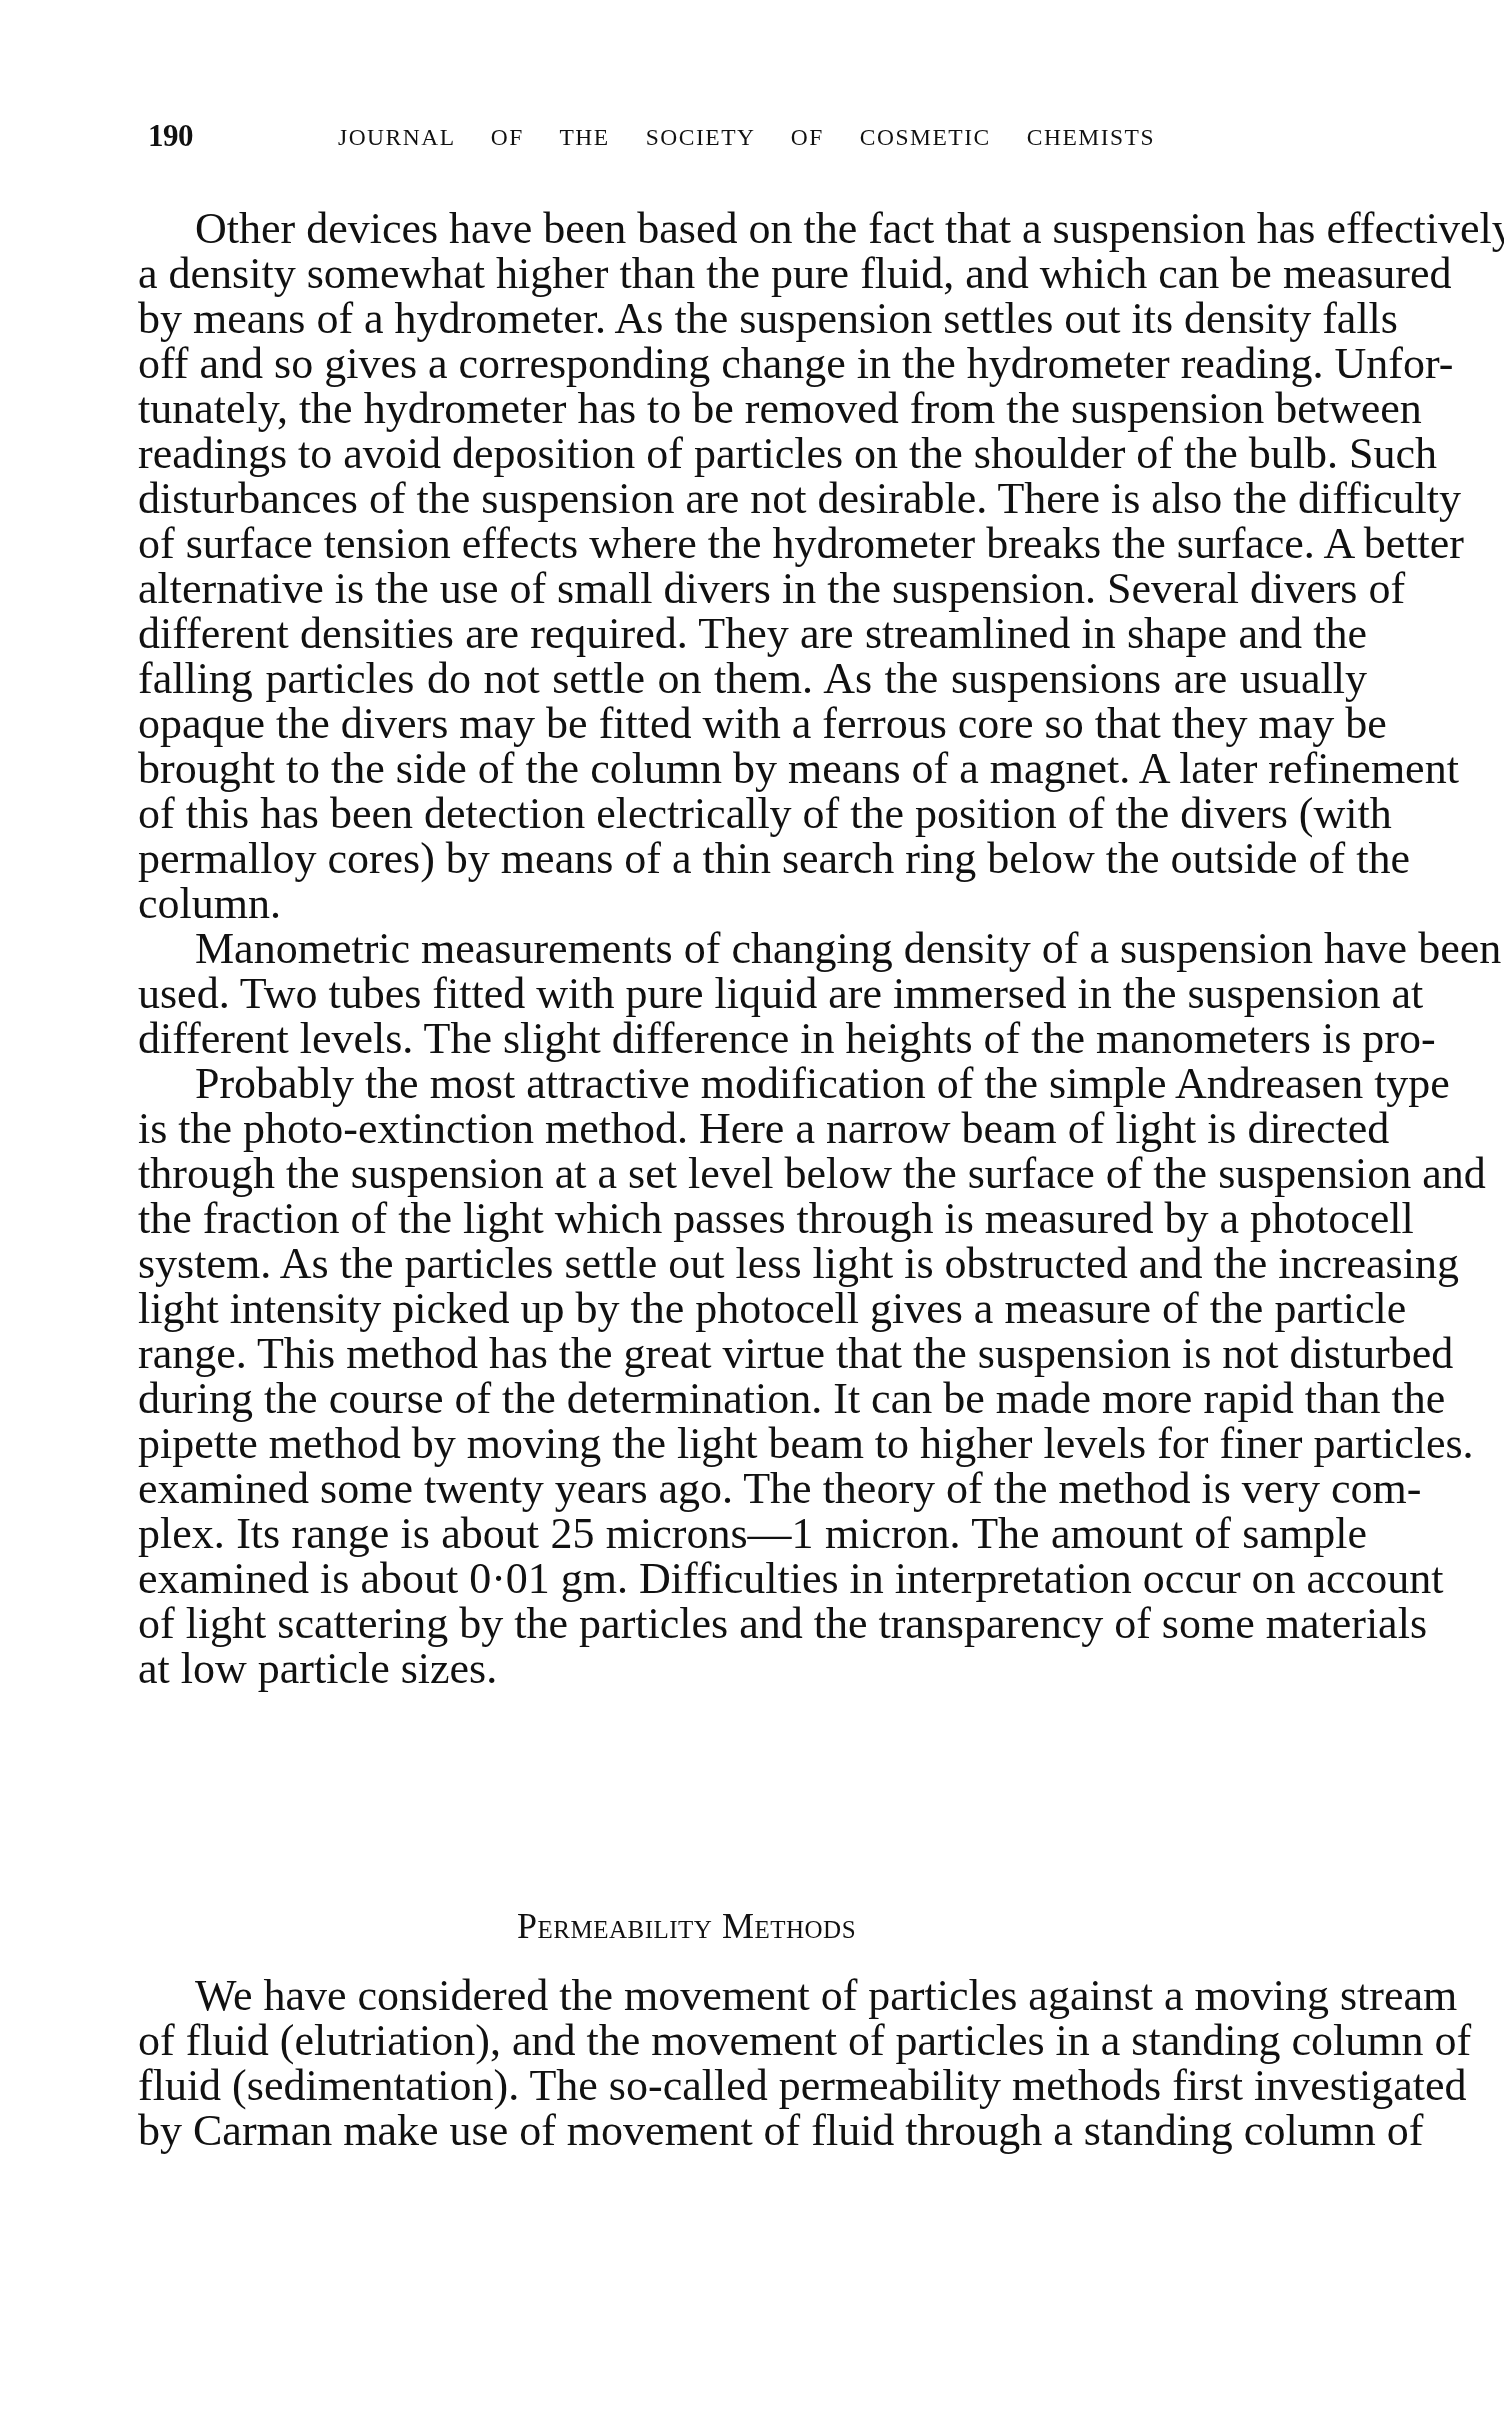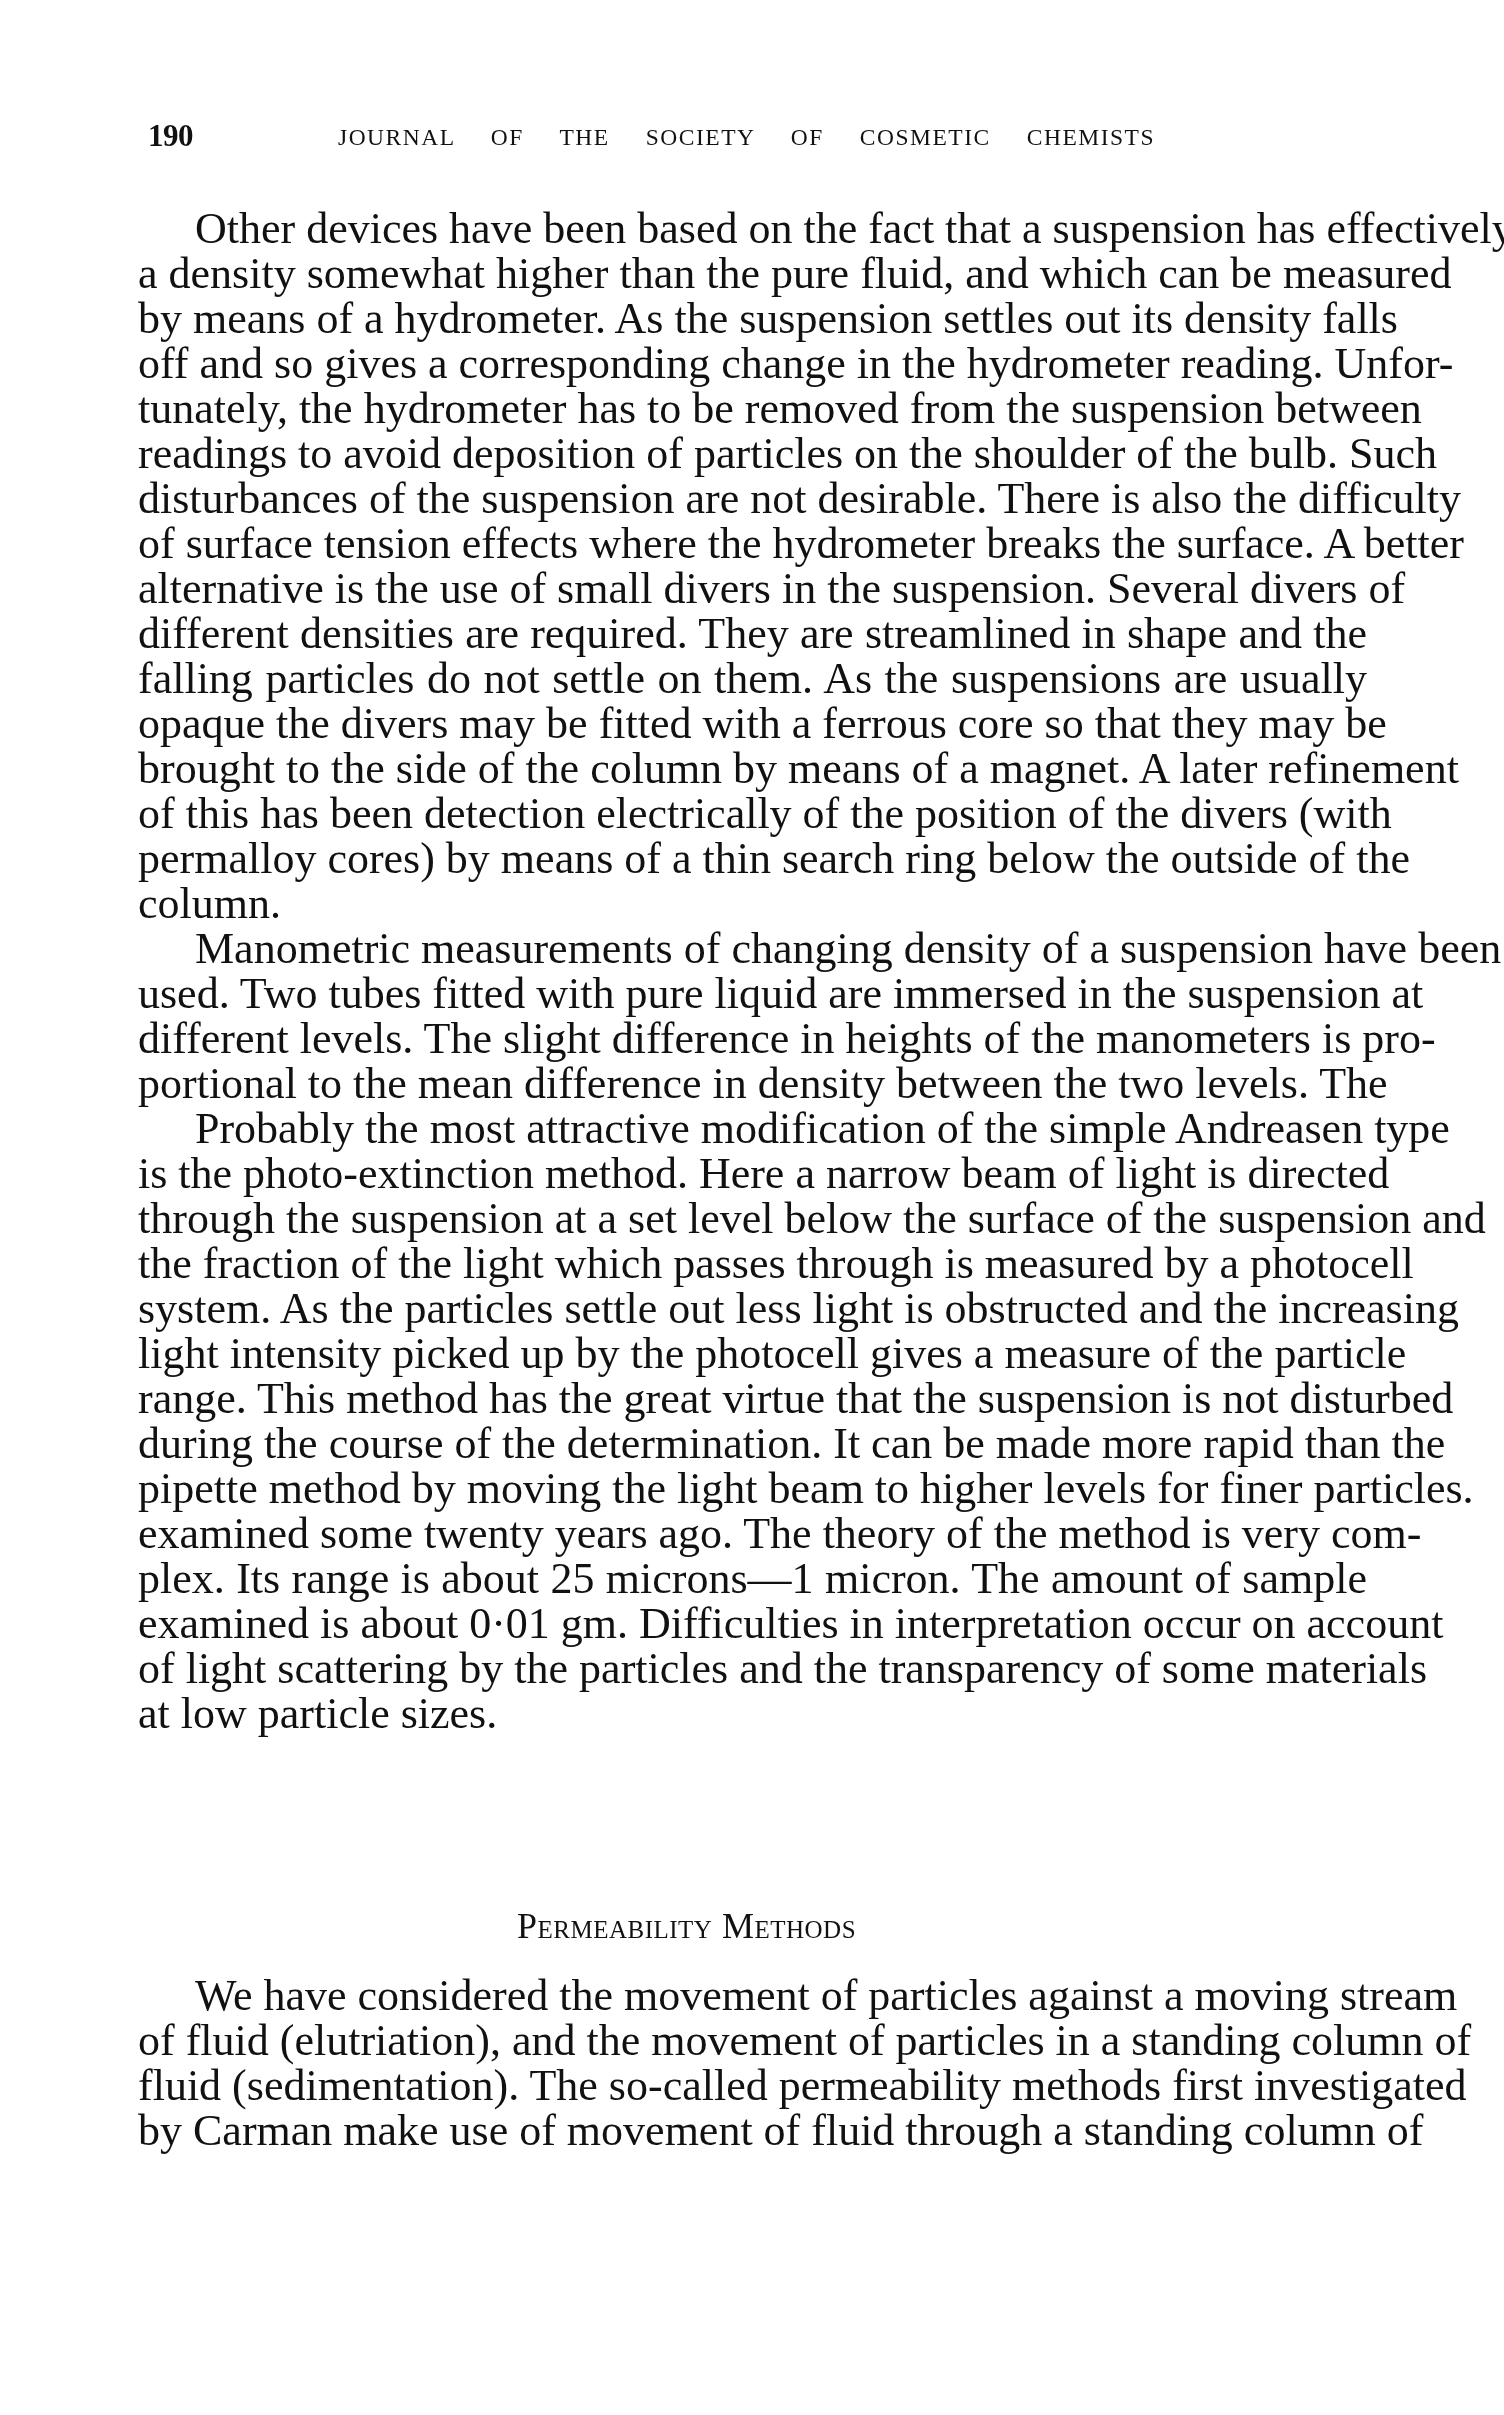--- a/index.html
+++ b/index.html
@@ -92,21 +92,20 @@
   <span class="line">falling particles do not settle on them.  As the suspensions are usually</span>
   <span class="line">opaque the divers may be fitted with a ferrous core so that they may be</span>
   <span class="line">brought to the side of the column by means of a magnet.  A later refinement</span>
   <span class="line">of this has been detection electrically of the position of the divers (with</span>
   <span class="line">permalloy cores) by means of a thin search ring below the outside of the</span>
   <span class="line last">column.</span>
 
   <span class="line indent">Manometric measurements of changing density of a suspension have been</span>
   <span class="line">used.  Two tubes fitted with pure liquid are immersed in the suspension at</span>
   <span class="line">different levels.  The slight difference in heights of the manometers is pro-</span>
-  <span class="line">portional to the mean difference in density between the two levels.  The</span>
 
   <span class="line indent">Probably the most attractive modification of the simple Andreasen type</span>
   <span class="line">is the photo-extinction method.  Here a narrow beam of light is directed</span>
   <span class="line">through the suspension at a set level below the surface of the suspension and</span>
   <span class="line">the fraction of the light which passes through is measured by a photocell</span>
   <span class="line">system.  As the particles settle out less light is obstructed and the increasing</span>
   <span class="line">light intensity picked up by the photocell gives a measure of the particle</span>
   <span class="line">range.  This method has the great virtue that the suspension is not disturbed</span>
   <span class="line">during the course of the determination.  It can be made more rapid than the</span>
   <span class="line">pipette method by moving the light beam to higher levels for finer particles.</span>

